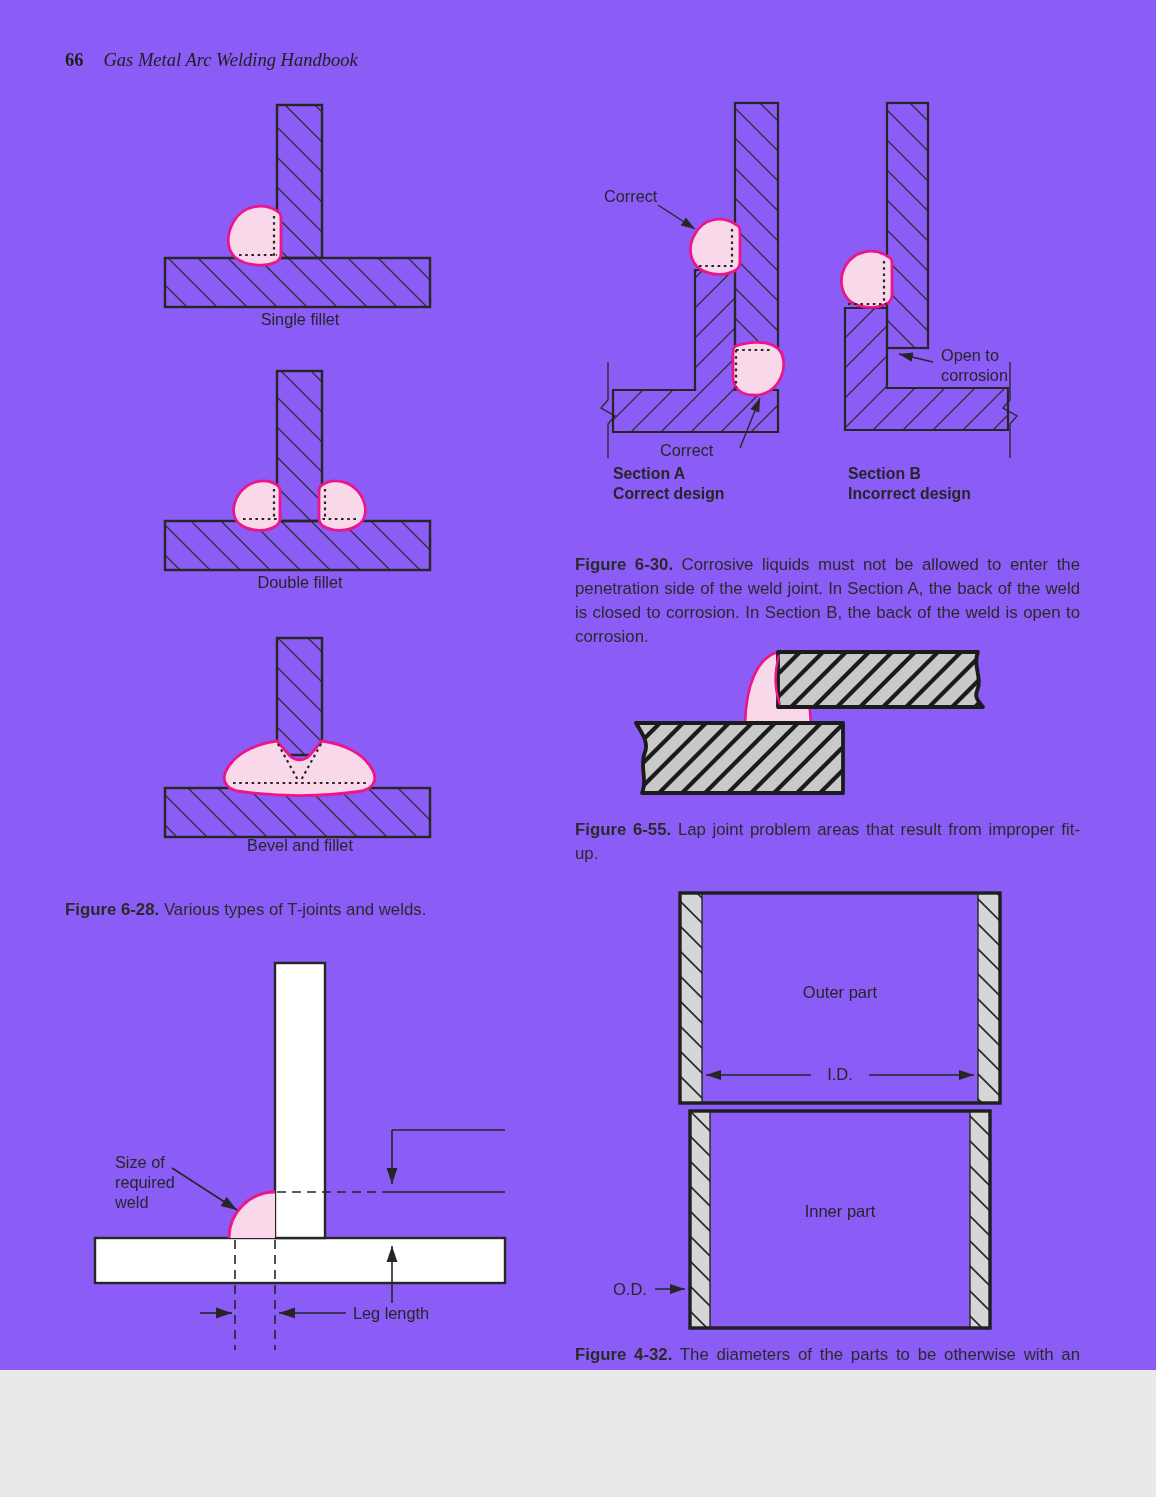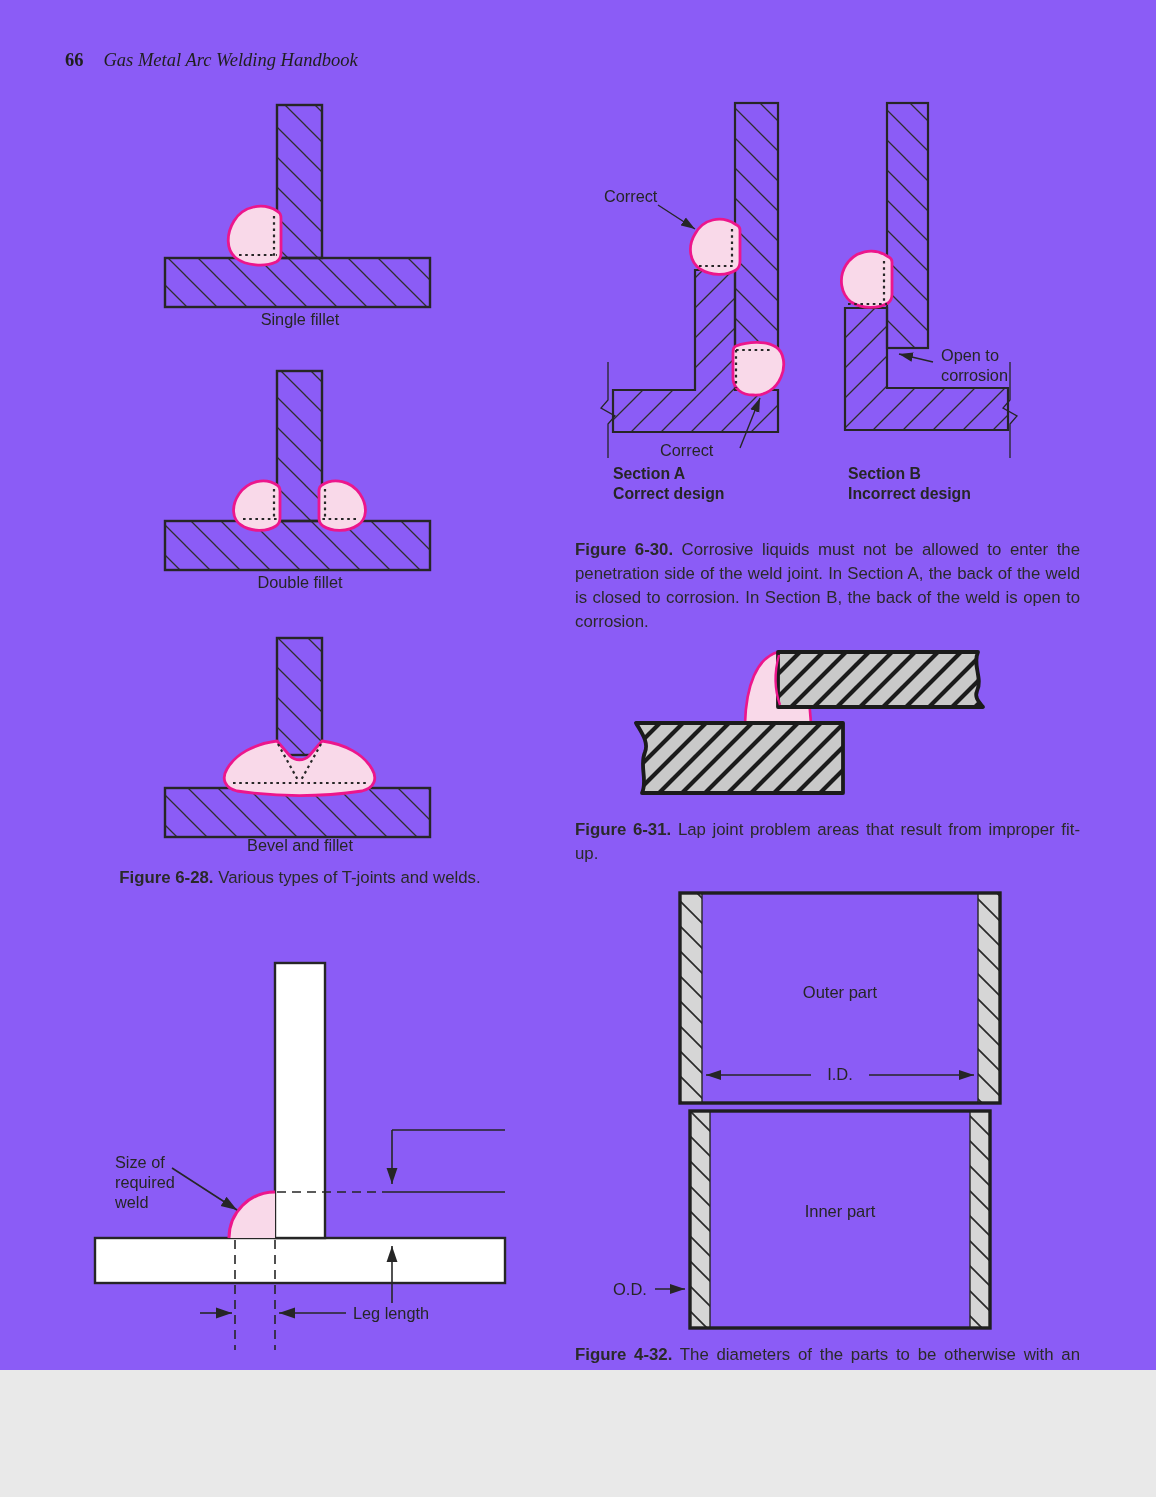--- a/index.html
+++ b/index.html
@@ -49,21 +49,21 @@
 
     <g>
       <rect x="212" y="543" width="45" height="117" fill="url(#h28)" stroke="#262626" stroke-width="2.4"></rect>
       <rect x="100" y="693" width="265" height="49" fill="url(#h28)" stroke="#262626" stroke-width="2.4"></rect>
       <path d="M212,646 L225,661 C230,666 239,666 244,661 L257,646 C281,649 299,660 307,674 C313,684 309,693 297,696 C256,702 213,702 172,696 C160,693 156,684 162,674 C170,660 188,649 212,646 Z" fill="#f9d9e9" stroke="#ec168c" stroke-width="2.8" stroke-linejoin="round"></path>
       <path d="M213,649 L234,687 M256,649 L235,687 M168,688 L301,688" stroke="#262626" stroke-width="2.2" stroke-dasharray="2.6 3.6" fill="none"></path>
       <text x="235" y="756" text-anchor="middle" font-size="16.3">Bevel and fillet</text>
     </g>
   </svg>
 
-  <div class="cap" style="left:65px;top:866px;width:470px;text-align:center">
+  <div class="cap" style="left:65px;top:898px;width:470px;text-align:left">
     <b>Figure 6-28.</b>
     <span>Various types of T-joints and welds.</span>
   </div>
 
   <svg class="abs" style="left:60px;top:955px" width="480" height="400" viewBox="0 0 480 400">
     <defs>
       <marker id="ar29" markerWidth="11" markerHeight="8" refX="10" refY="4" orient="auto" markerUnits="strokeWidth">
         <path d="M0,0.6 L10,4 L0,7.4 Z" fill="#262626"></path>
       </marker>
     </defs>
@@ -122,40 +122,40 @@
       <path d="M312,158 C298,149 280,153 271,167 C263,180 266,196 276,204 C287,211 303,211 313,205 C316,203 317,200 317,196 L317,164 C317,160 315,160 312,158 Z" fill="#f9d9e9" stroke="#ec168c" stroke-width="2.8" stroke-linejoin="round"></path>
       <path d="M309,163 L309,203 M273,206 L312,206" stroke="#262626" stroke-width="2.2" stroke-dasharray="2.6 3.6" fill="none"></path>
       <line x1="358" y1="264" x2="324" y2="256" stroke="#262626" stroke-width="1.4" marker-end="url(#ar30)"></line>
       <text x="366" y="263" font-size="16.3">Open to</text>
       <text x="366" y="283" font-size="16.3">corrosion</text>
       <text x="273" y="381" font-size="15.8" font-weight="bold">Section B</text>
       <text x="273" y="401" font-size="15.8" font-weight="bold">Incorrect design</text>
     </g>
   </svg>
 
-  <div class="cap" style="left:575px;top:538px;width:505px">
+  <div class="cap" style="left:575px;top:553px;width:505px">
     <b>Figure 6-30.</b>
     <span>Corrosive liquids must not be allowed to enter the penetration side of the weld joint. In Section A, the back of the weld is closed to corrosion. In Section B, the back of the weld is open to corrosion.</span>
   </div>
 
   <svg class="abs" style="left:600px;top:645px" width="420" height="160" viewBox="0 0 420 160">
     <defs>
       <pattern id="h31" width="23" height="23" patternUnits="userSpaceOnUse">
         <rect width="23" height="23" fill="#c9c9c9"></rect>
         <path d="M-5.75,5.75 L5.75,-5.75 M0,23 L23,0 M17.25,28.75 L28.75,17.25" stroke="#1b1b1b" stroke-width="4.2" fill="none"></path>
       </pattern>
     </defs>
     <path d="M178,7 C157,13 146,40 145,79 L211,79 C209,42 201,15 178,7 Z" fill="#f9d9e9" stroke="#ec168c" stroke-width="2.6"></path>
     <path d="M36,78 L243,78 L243,148 L42,148 C48,135 39,121 45,107 C49,97 41,87 36,78 Z" fill="url(#h31)" stroke="#1b1b1b" stroke-width="3.8" stroke-linejoin="round"></path>
     <path d="M178,7 L378,7 C372,20 383,33 377,46 C374,53 380,58 383,62 L178,62 Z" fill="url(#h31)" stroke="#1b1b1b" stroke-width="3.8" stroke-linejoin="round"></path>
     <path d="M179,10 C174,28 175,46 180,60" fill="none" stroke="#ec168c" stroke-width="2.4"></path>
   </svg>
 
   <div class="cap" style="left:575px;top:818px;width:505px">
-    <b>Figure 6-31.</b>
+    <b>Figure 6-55.</b>
     <span>Lap joint problem areas that result from improper fit-up.</span>
   </div>
 
   <svg class="abs" style="left:595px;top:891px" width="485" height="447" viewBox="0 0 485 447">
     <defs>
       <pattern id="h32" width="25" height="25" patternUnits="userSpaceOnUse">
         <rect width="25" height="25" fill="#d6d6d6"></rect>
         <path d="M-6.25,18.75 L6.25,31.25 M0,0 L25,25 M18.75,-6.25 L31.25,6.25" stroke="#2a2a2a" stroke-width="1.7" fill="none"></path>
       </pattern>
       <marker id="ar32" markerWidth="11" markerHeight="8" refX="10" refY="4" orient="auto" markerUnits="strokeWidth">

